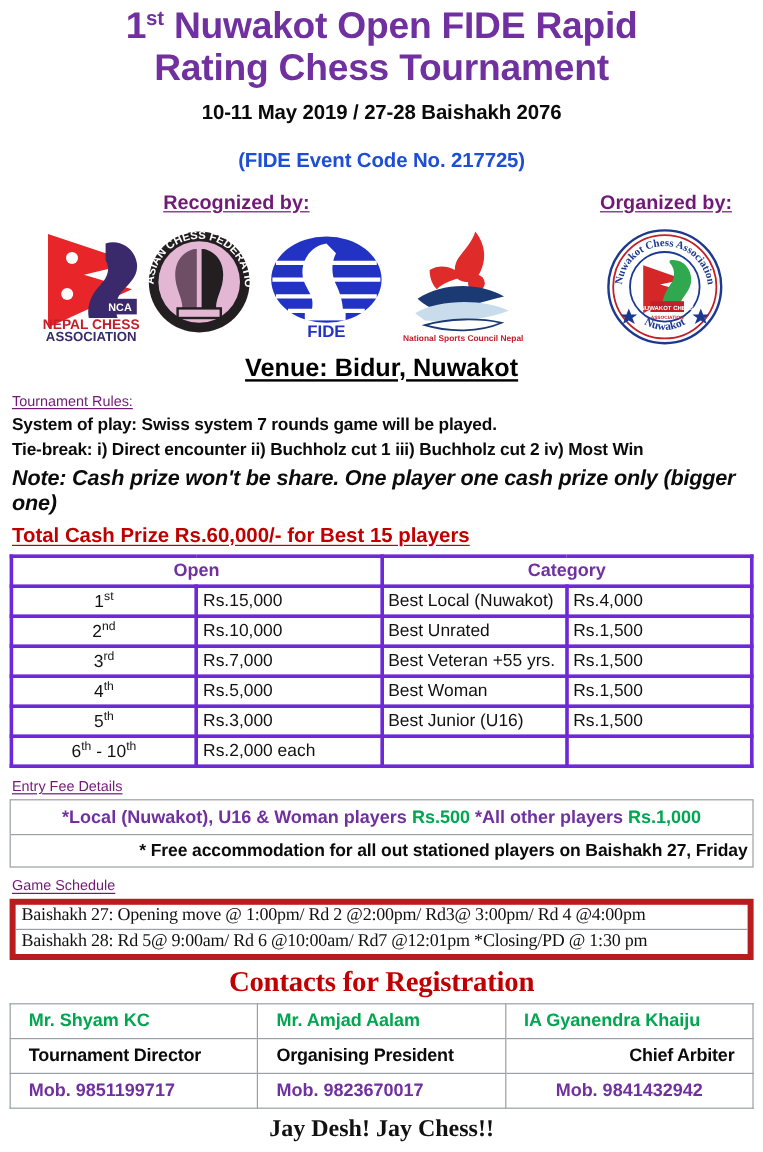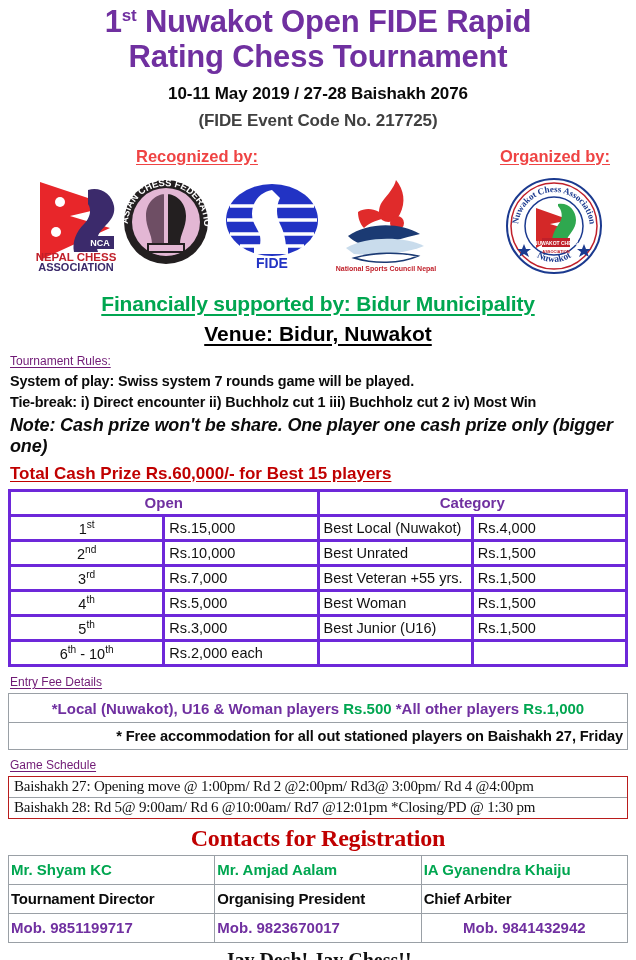--- a/index.html
+++ b/index.html
@@ -38,36 +38,36 @@
   .date-line {
     font-size: 17px;
     font-weight: bold;
     color: #0a0a0a;
     margin-top: 9px;
     letter-spacing: -0.1px;
   }
   .code-line {
     font-size: 17px;
     font-weight: bold;
-    color: #404040;
-    margin-top: 7px;
+    color: #1d4ed8;
+    margin-top: 20px;
     letter-spacing: -0.1px;
   }
 
   
   .logo-head-row {
     position: relative;
     height: 24px;
     margin-top: 16px;
   }
   .logo-head {
     position: absolute;
     font-size: 16.5px;
     font-weight: bold;
-    color: #ef4444;
+    color: #701a75;
     text-decoration: underline;
     text-underline-offset: 2px;
   }
   .logo-head.recognized { left: 128px; }
   .logo-head.organized { right: 18px; }
 
   .logo-row {
     position: relative;
     height: 100px;
     margin-top: 5px;
@@ -175,21 +175,21 @@
   .fee-row-2 {
     text-align: right;
     font-size: 14.6px;
     font-weight: bold;
     color: #0b0b0b;
     padding: 5px 4px 5px;
     letter-spacing: -0.1px;
   }
 
   
-  .sched-box { border: 1px solid #b91c1c; margin-top: 4px; }
+  .sched-box { border: 5px solid #b91c1c; margin-top: 4px; }
   .sched-row {
     font-family: "Liberation Serif", serif;
     font-size: 15px;
     color: #111;
     padding: 1px 5px 2px;
     letter-spacing: -0.2px;
   }
   .sched-row + .sched-row { border-top: 1px solid #9aa0a6; }
 
   
@@ -204,27 +204,27 @@
   }
   table.contacts {
     width: 100%;
     border-collapse: collapse;
     margin-top: 3px;
     table-layout: fixed;
   }
   table.contacts td {
     border: 1px solid #9aa0a6;
     height: 26px;
-    padding: 1px 2px;
+    padding: 1px 15px;
     font-size: 15px;
     font-weight: bold;
   }
   td.c-name { color: #00A650; font-size: 15.5px; text-align: left; }
   td.c-role { color: #0b0b0b; text-align: left; letter-spacing: -0.2px; }
-  td.c-role.center { text-align: left; }
+  td.c-role.center { text-align: right; }
   td.c-mob  { color: #7030A0; text-align: left; }
   td.c-mob.center { text-align: center; }
 
   .slogan {
     text-align: center;
     font-family: "Liberation Serif", serif;
     font-size: 20px;
     font-weight: bold;
     color: #111;
     margin-top: 6px;
@@ -329,21 +329,20 @@
         <rect x="40" y="62" width="28" height="9" fill="#C0202A"></rect>
         <text x="54" y="69" font-family="Liberation Sans, sans-serif" font-size="5" font-weight="bold" fill="#ffffff" text-anchor="middle">NUWAKOT CHESS</text>
         <text x="54" y="77" font-family="Liberation Sans, sans-serif" font-size="4" font-weight="bold" fill="#C0202A" text-anchor="middle">ASSOCIATION</text>
         <polygon points="22,68 24,73 29,73 25,76 27,81 22,78 17,81 19,76 15,73 20,73" fill="#1B3A8F"></polygon>
         <polygon points="82,68 84,73 89,73 85,76 87,81 82,78 77,81 79,76 75,73 80,73" fill="#1B3A8F"></polygon>
       </svg>
     </div>
 
   </div>
 
-  <div class="fin-line">Financially supported by: Bidur Municipality</div>
   <div class="venue-line">Venue: Bidur, Nuwakot</div>
 
   <div class="sec-head">Tournament Rules:</div>
   <div class="rule-line">System of play: Swiss system 7 rounds game will be played.</div>
   <div class="rule-line">Tie-break: i) Direct encounter ii) Buchholz cut 1 iii) Buchholz cut 2 iv) Most Win</div>
   <div class="rule-note">Note: Cash prize won't be share. One player one cash prize only (bigger one)</div>
   <div class="total-prize">Total Cash Prize Rs.60,000/- for Best 15 players</div>
 
   <table class="prize">
     <thead>

